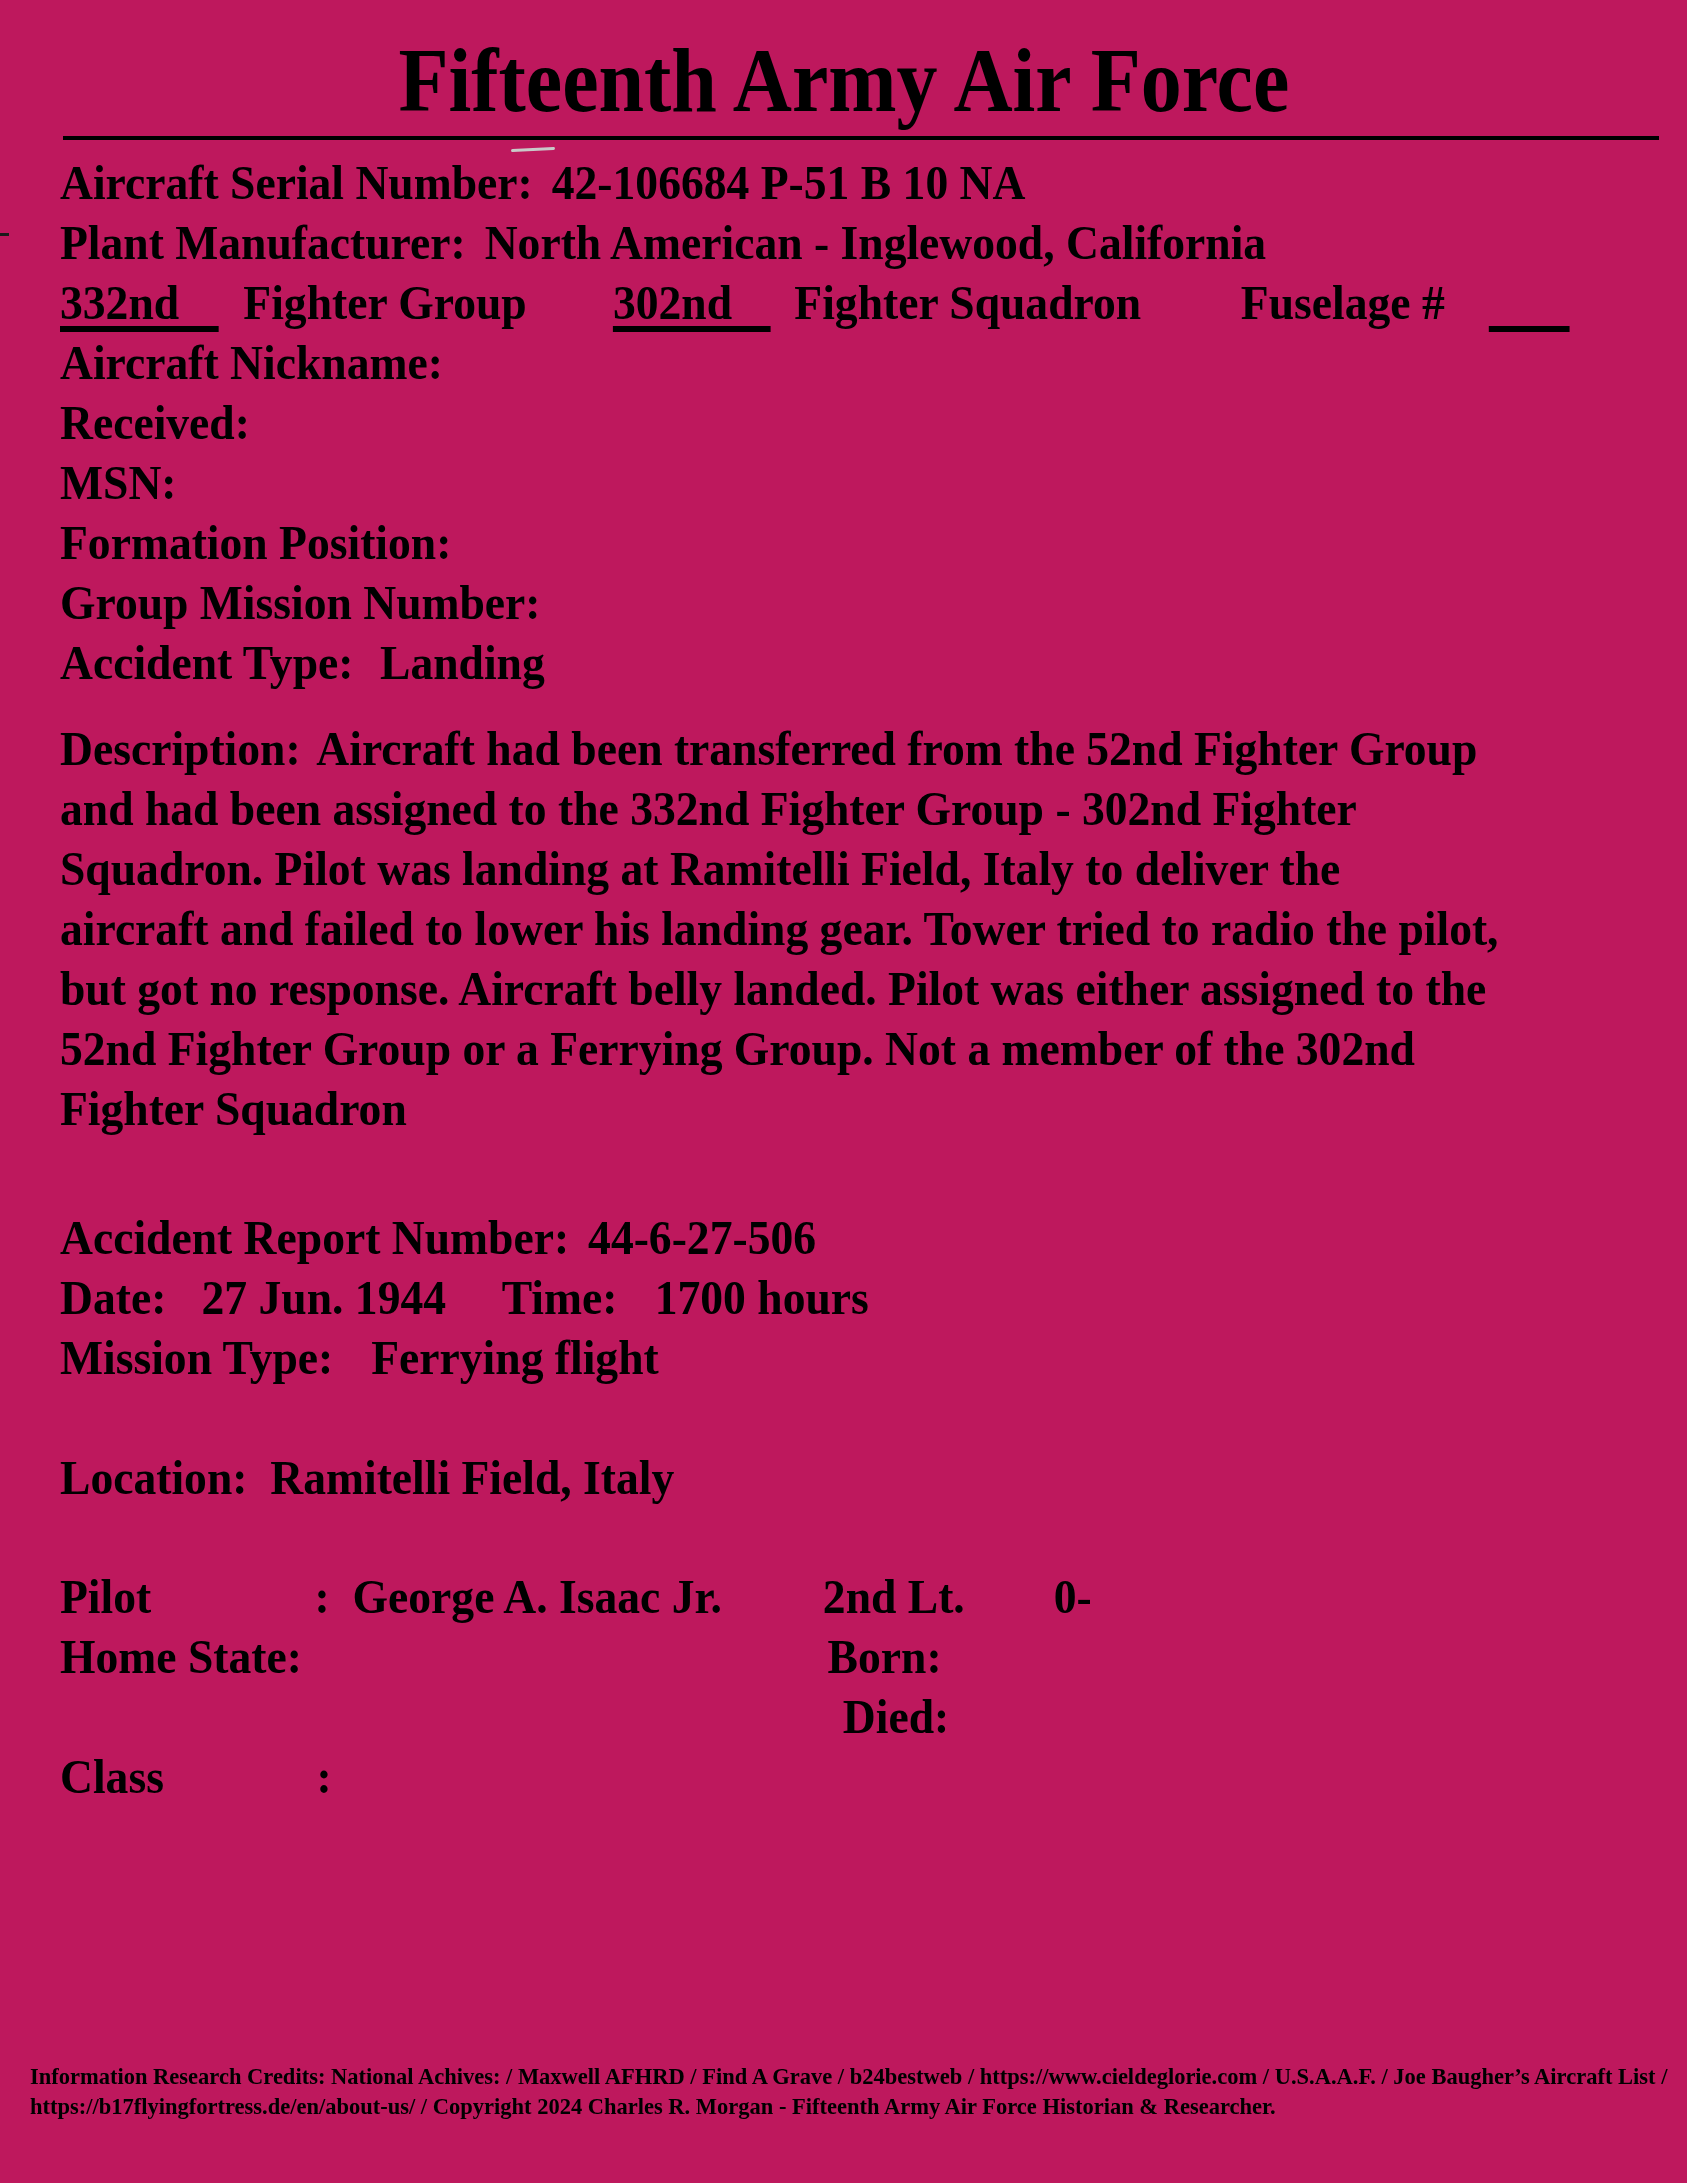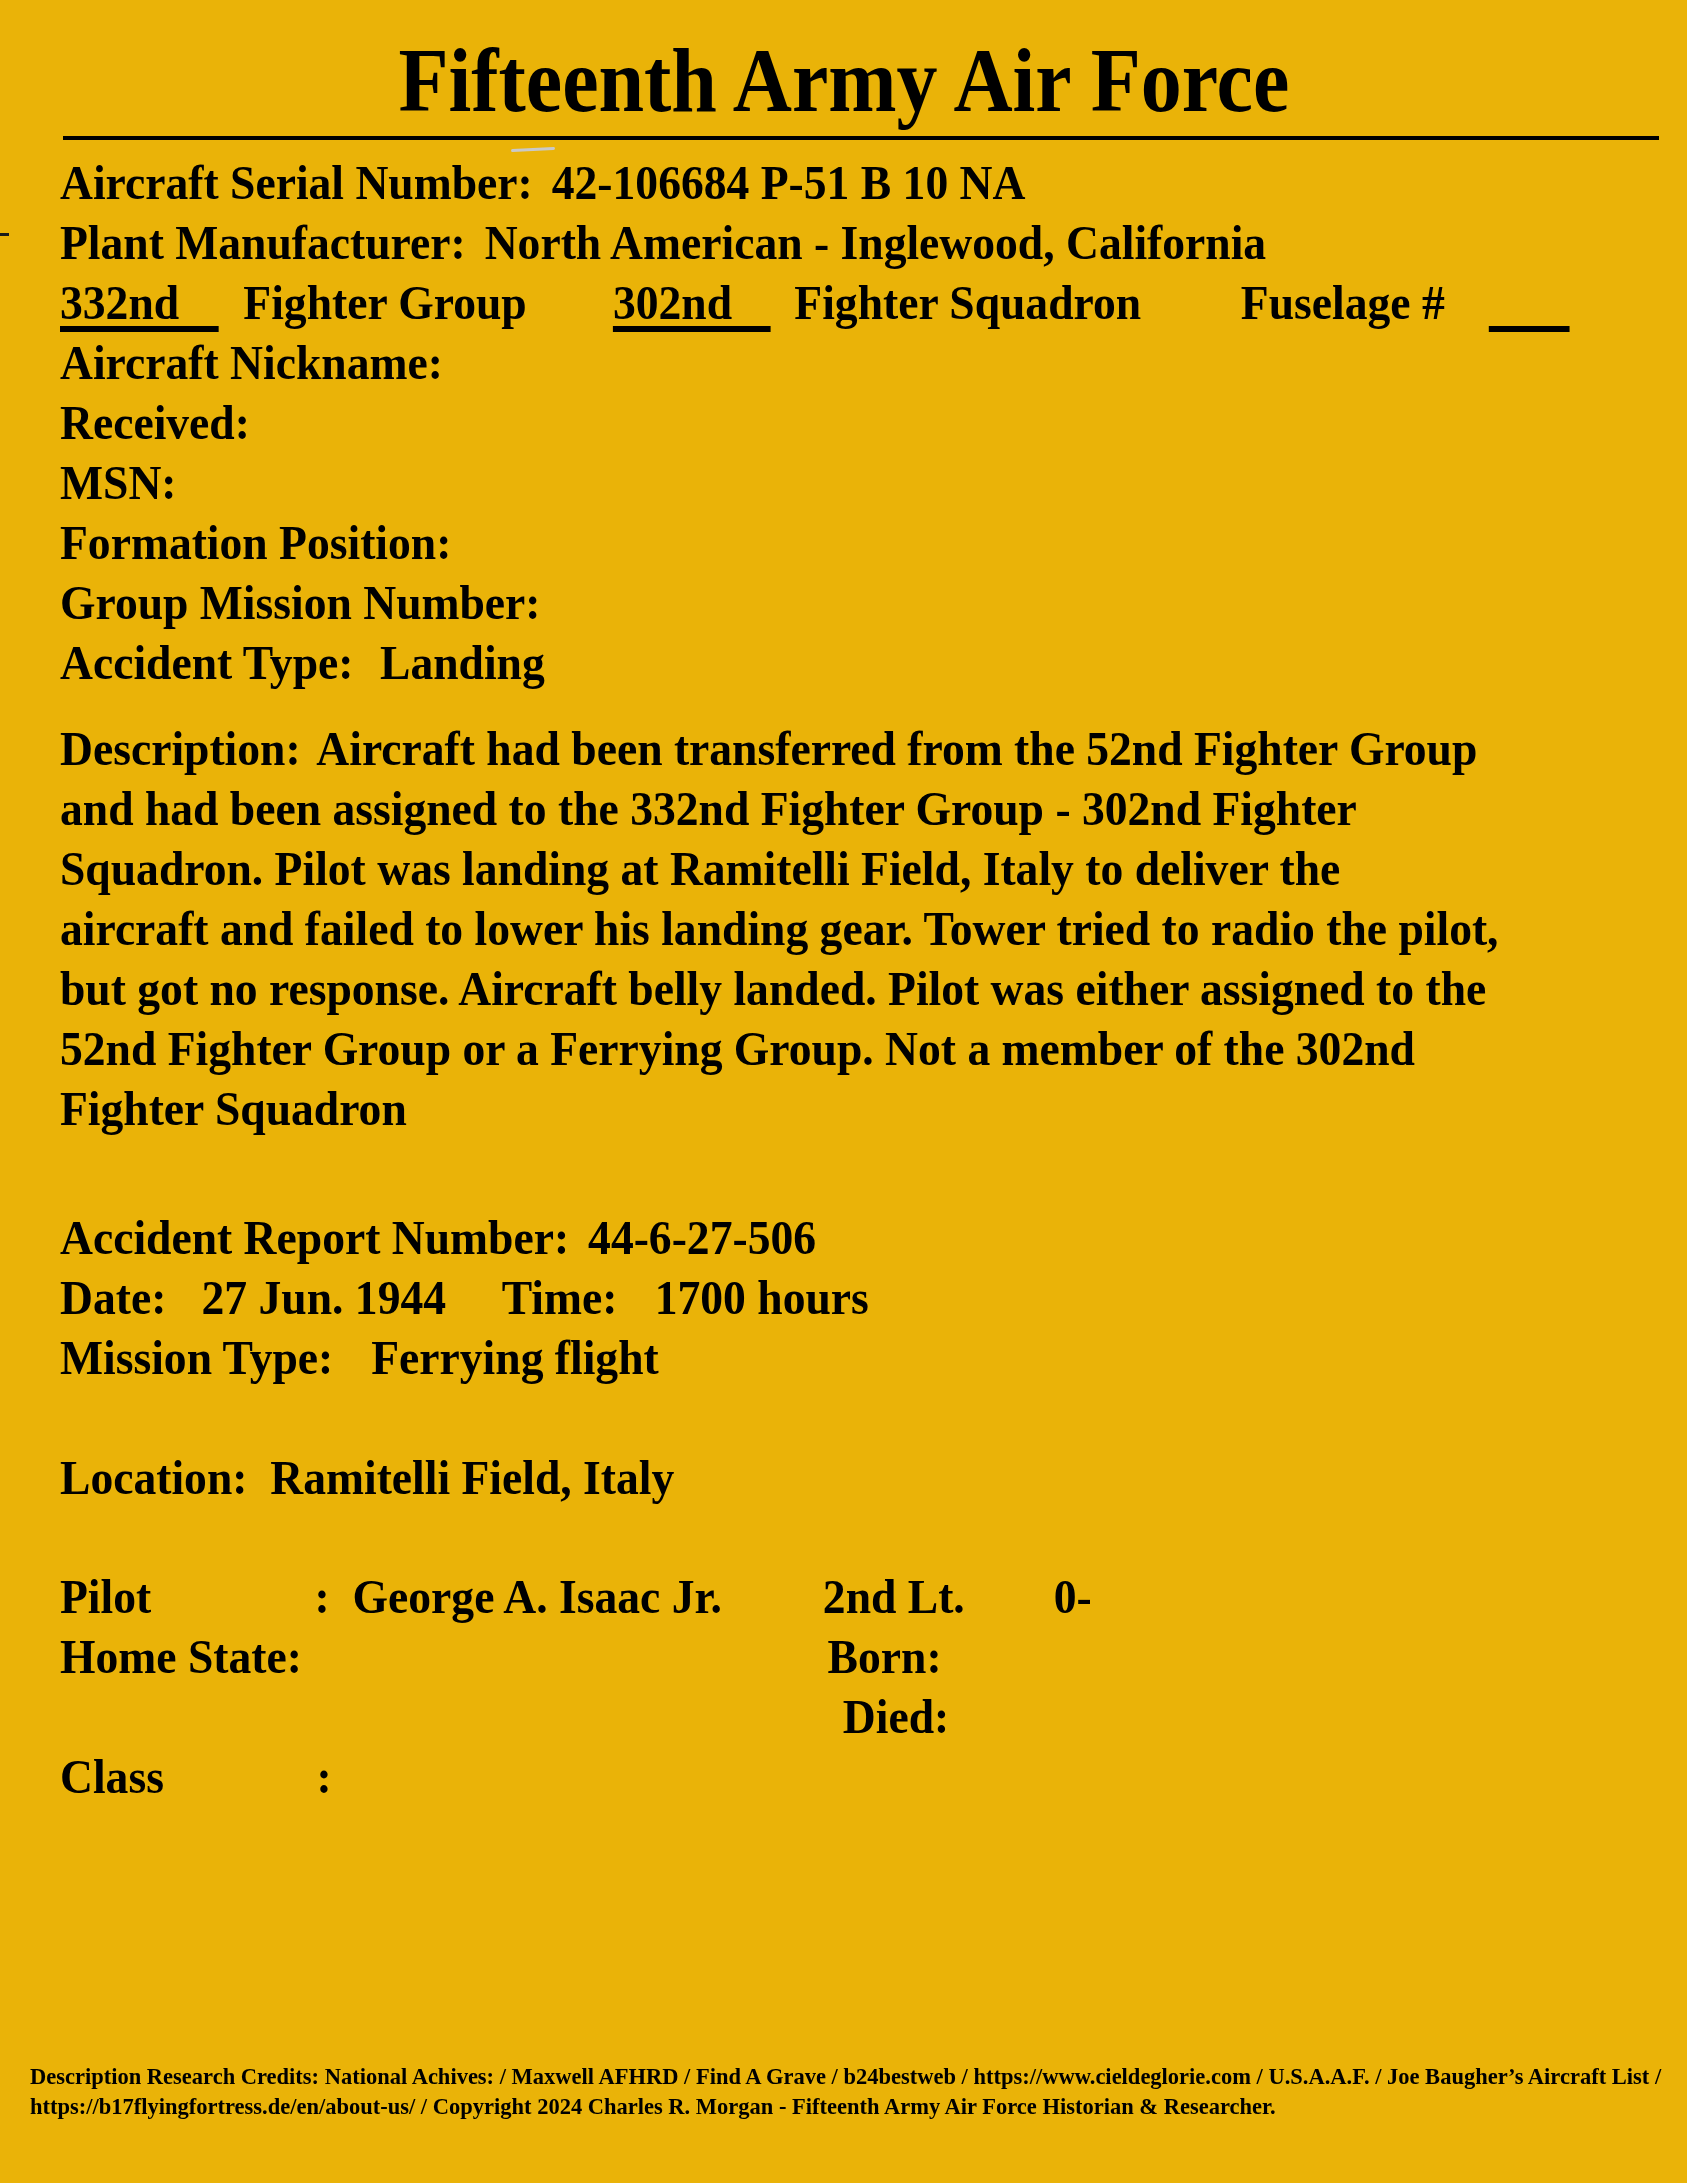--- a/index.html
+++ b/index.html
@@ -1,20 +1,20 @@
 <!DOCTYPE html>
 <html style="font-size:10.6px"><head>
 <meta charset="utf-8">
 <style>
   html,body{margin:0;padding:0;background:#ffffff;}
   .page{
     position:relative;
     width:1687px;
     height:2183px;
-    background:#eab308;
+    background:#be185d;
     color:#000000;
     font-family:"Liberation Serif","DejaVu Serif",serif;
     font-weight:bold;
     overflow:hidden;
   }
   
   .header{
     padding-top:30px;
     text-align:center;
     font-size:91px;
@@ -187,18 +187,18 @@
     </div>
 
     <div class="line">
       <span class="abs" style="left:0;">Class</span>
       <span class="abs" style="left:270px;">:</span>
     </div>
 
   </div>
 
   <div class="footer">
-    <div>Description Research Credits: National Achives: / Maxwell AFHRD / Find A Grave / b24bestweb / https://www.cieldeglorie.com / U.S.A.A.F. / Joe Baugher’s Aircraft List /</div>
+    <div>Information Research Credits: National Achives: / Maxwell AFHRD / Find A Grave / b24bestweb / https://www.cieldeglorie.com / U.S.A.A.F. / Joe Baugher’s Aircraft List /</div>
     <div>https://b17flyingfortress.de/en/about-us/  / Copyright 2024 Charles R. Morgan  - Fifteenth Army Air Force Historian &amp; Researcher.</div>
   </div>
 
 </div>
 
 
 </body></html>

